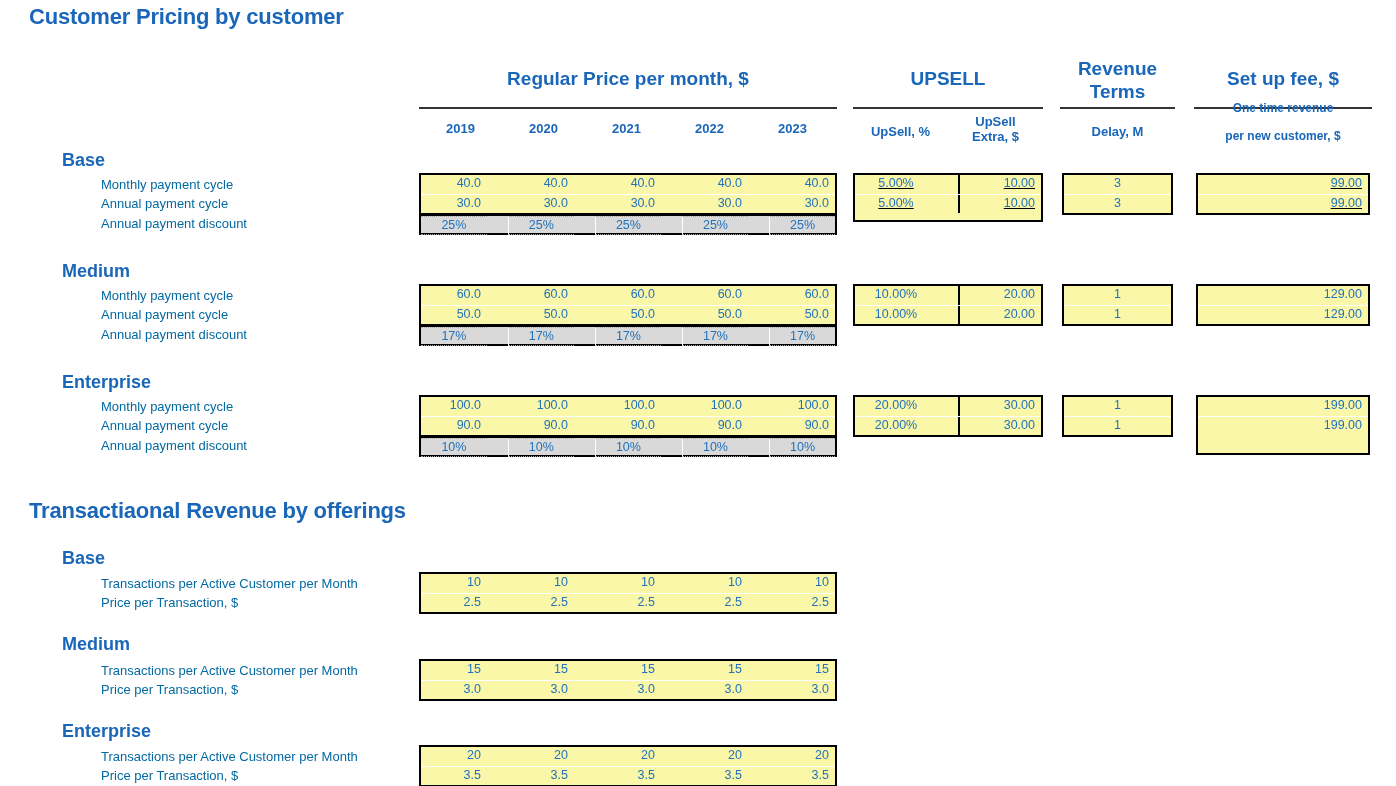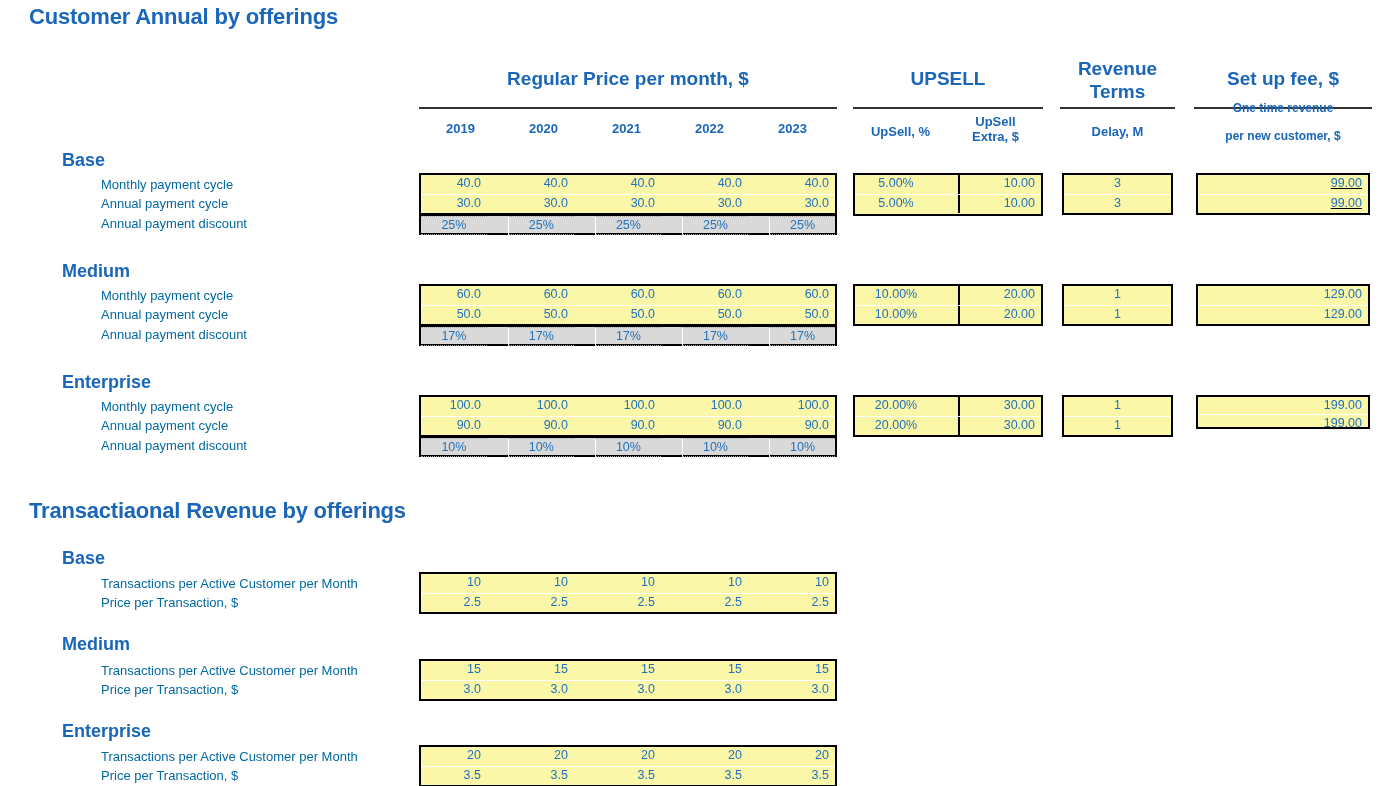--- a/index.html
+++ b/index.html
@@ -101,21 +101,21 @@
   .cell.sep { border-left: 1px solid #FFFFFF; }
   .cell.dot { border-bottom: 1px dotted #AAAAAA; border-top: 1px dotted #AAAAAA; }
   .cell.blackdiv { border-left: 2px solid #000000; }
 
   
   .yc { width: 82.8px; }
 </style>
 </head>
 <body>
 
-<div class="abs section-title" style="left:29px; top:4px;">Customer Annual by offerings</div>
+<div class="abs section-title" style="left:29px; top:4px;">Customer Pricing by customer</div>
 
 <div class="abs col-group-head" style="left:419px; top:68px; width:418px;">Regular Price per month, $</div>
 <div class="abs hrule" style="left:419px; top:107px; width:418px;"></div>
 
 <div class="abs col-group-head" style="left:853px; top:68px; width:190px;">UPSELL</div>
 <div class="abs hrule" style="left:853px; top:107px; width:190px;"></div>
 
 <div class="abs col-group-head two-line" style="left:1060px; top:57px; width:115px;">Revenue</div>
 <div class="abs col-group-head two-line" style="left:1060px; top:80px; width:115px;">Terms</div>
 <div class="abs hrule" style="left:1060px; top:107px; width:115px;"></div>
@@ -164,21 +164,21 @@
 <div class="abs block gray" style="left:419px; top:214px; width:418px; height:21px;">
   <div class="drow">
     <div class="cell yc center dot">25%</div>
     <div class="cell yc center dot sep">25%</div>
     <div class="cell yc center dot sep">25%</div>
     <div class="cell yc center dot sep">25%</div>
     <div class="cell yc center dot sep">25%</div>
   </div>
 </div>
 
-<div class="abs block" style="left:853px; top:173px; width:190px; height:43px;">
+<div class="abs block" style="left:853px; top:173px; width:190px; height:49px;text-decoration:underline;">
   <div class="drow">
     <div class="cell center" style="width:93px;">5.00%</div>
     <div class="cell blackdiv" style="width:93px;">10.00</div>
   </div>
   <div class="drow">
     <div class="cell center" style="width:93px;">5.00%</div>
     <div class="cell blackdiv" style="width:93px;">10.00</div>
   </div>
 </div>
 
@@ -308,21 +308,21 @@
 
 <div class="abs block" style="left:1062px; top:395px; width:111px; height:42px;">
   <div class="drow">
     <div class="cell center" style="width:107px;">1</div>
   </div>
   <div class="drow">
     <div class="cell center" style="width:107px;">1</div>
   </div>
 </div>
 
-<div class="abs block" style="left:1196px; top:395px; width:174px; height:34px;">
+<div class="abs block" style="left:1196px; top:395px; width:174px; height:60px;">
   <div class="drow">
     <div class="cell" style="width:170px;">199.00</div>
   </div>
   <div class="drow">
     <div class="cell" style="width:170px;">199.00</div>
   </div>
 </div>
 
 <div class="abs section-title" style="left:29px; top:498px;">Transactiaonal Revenue by offerings</div>
 

